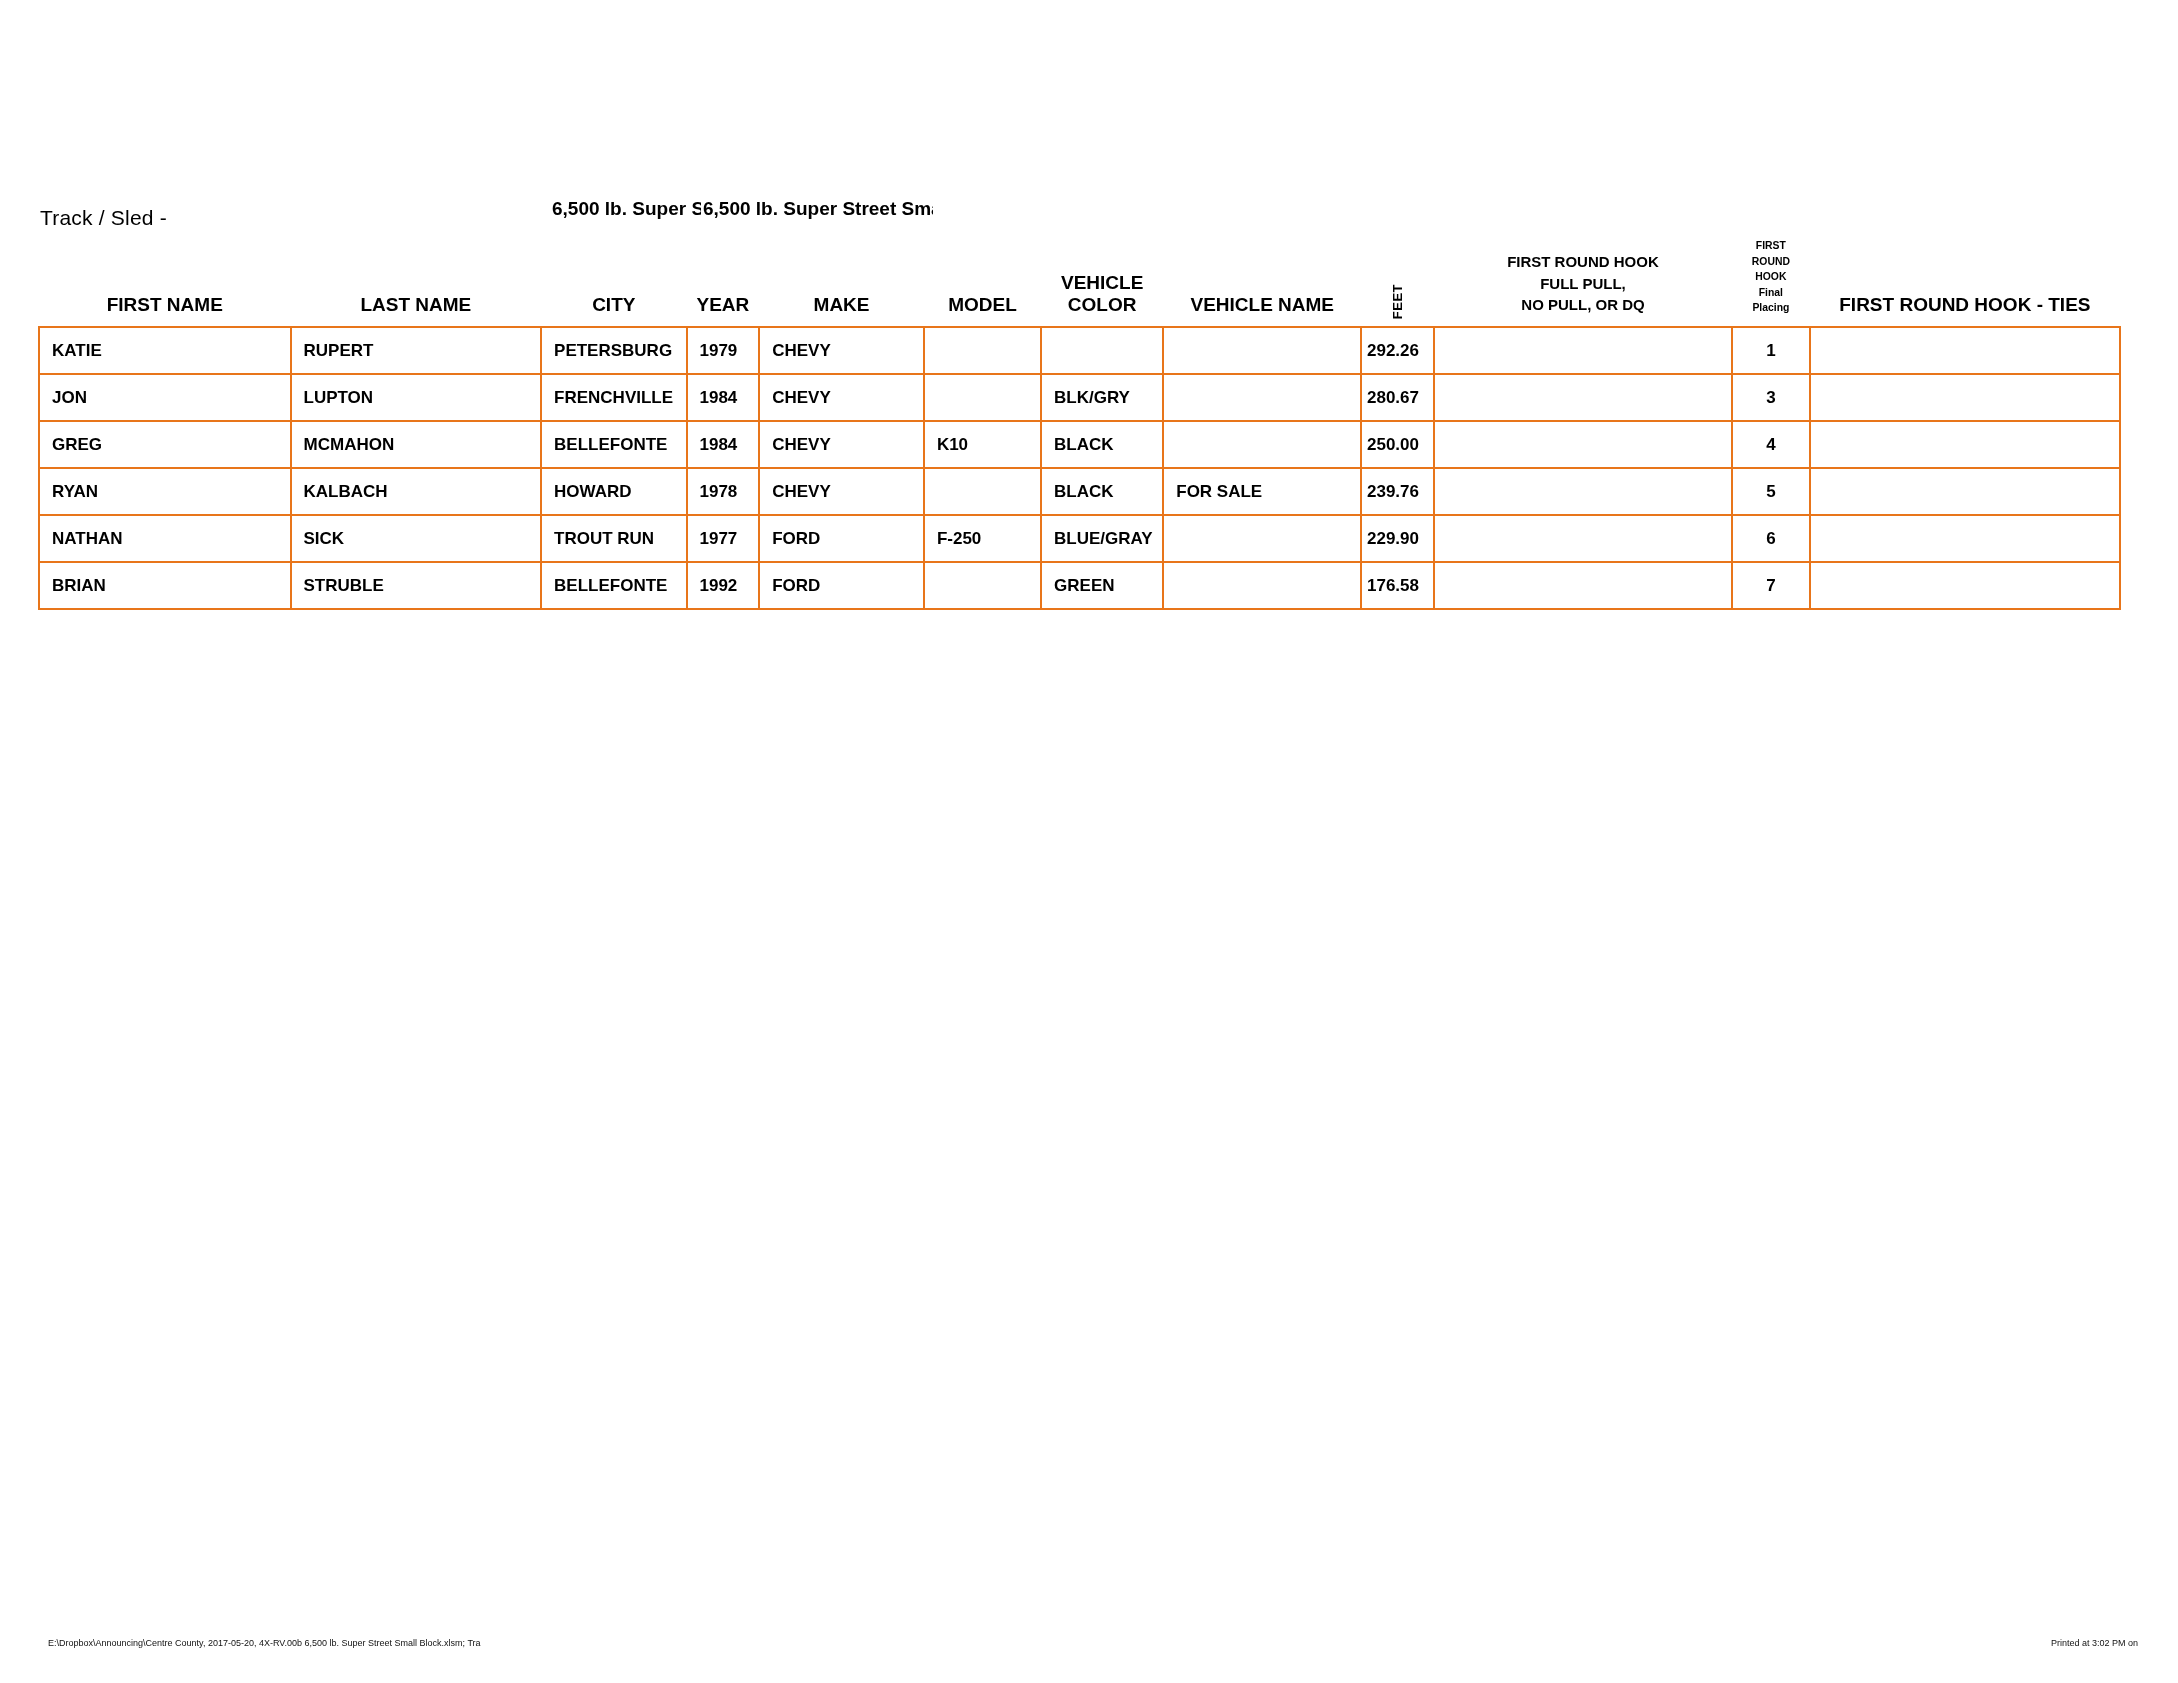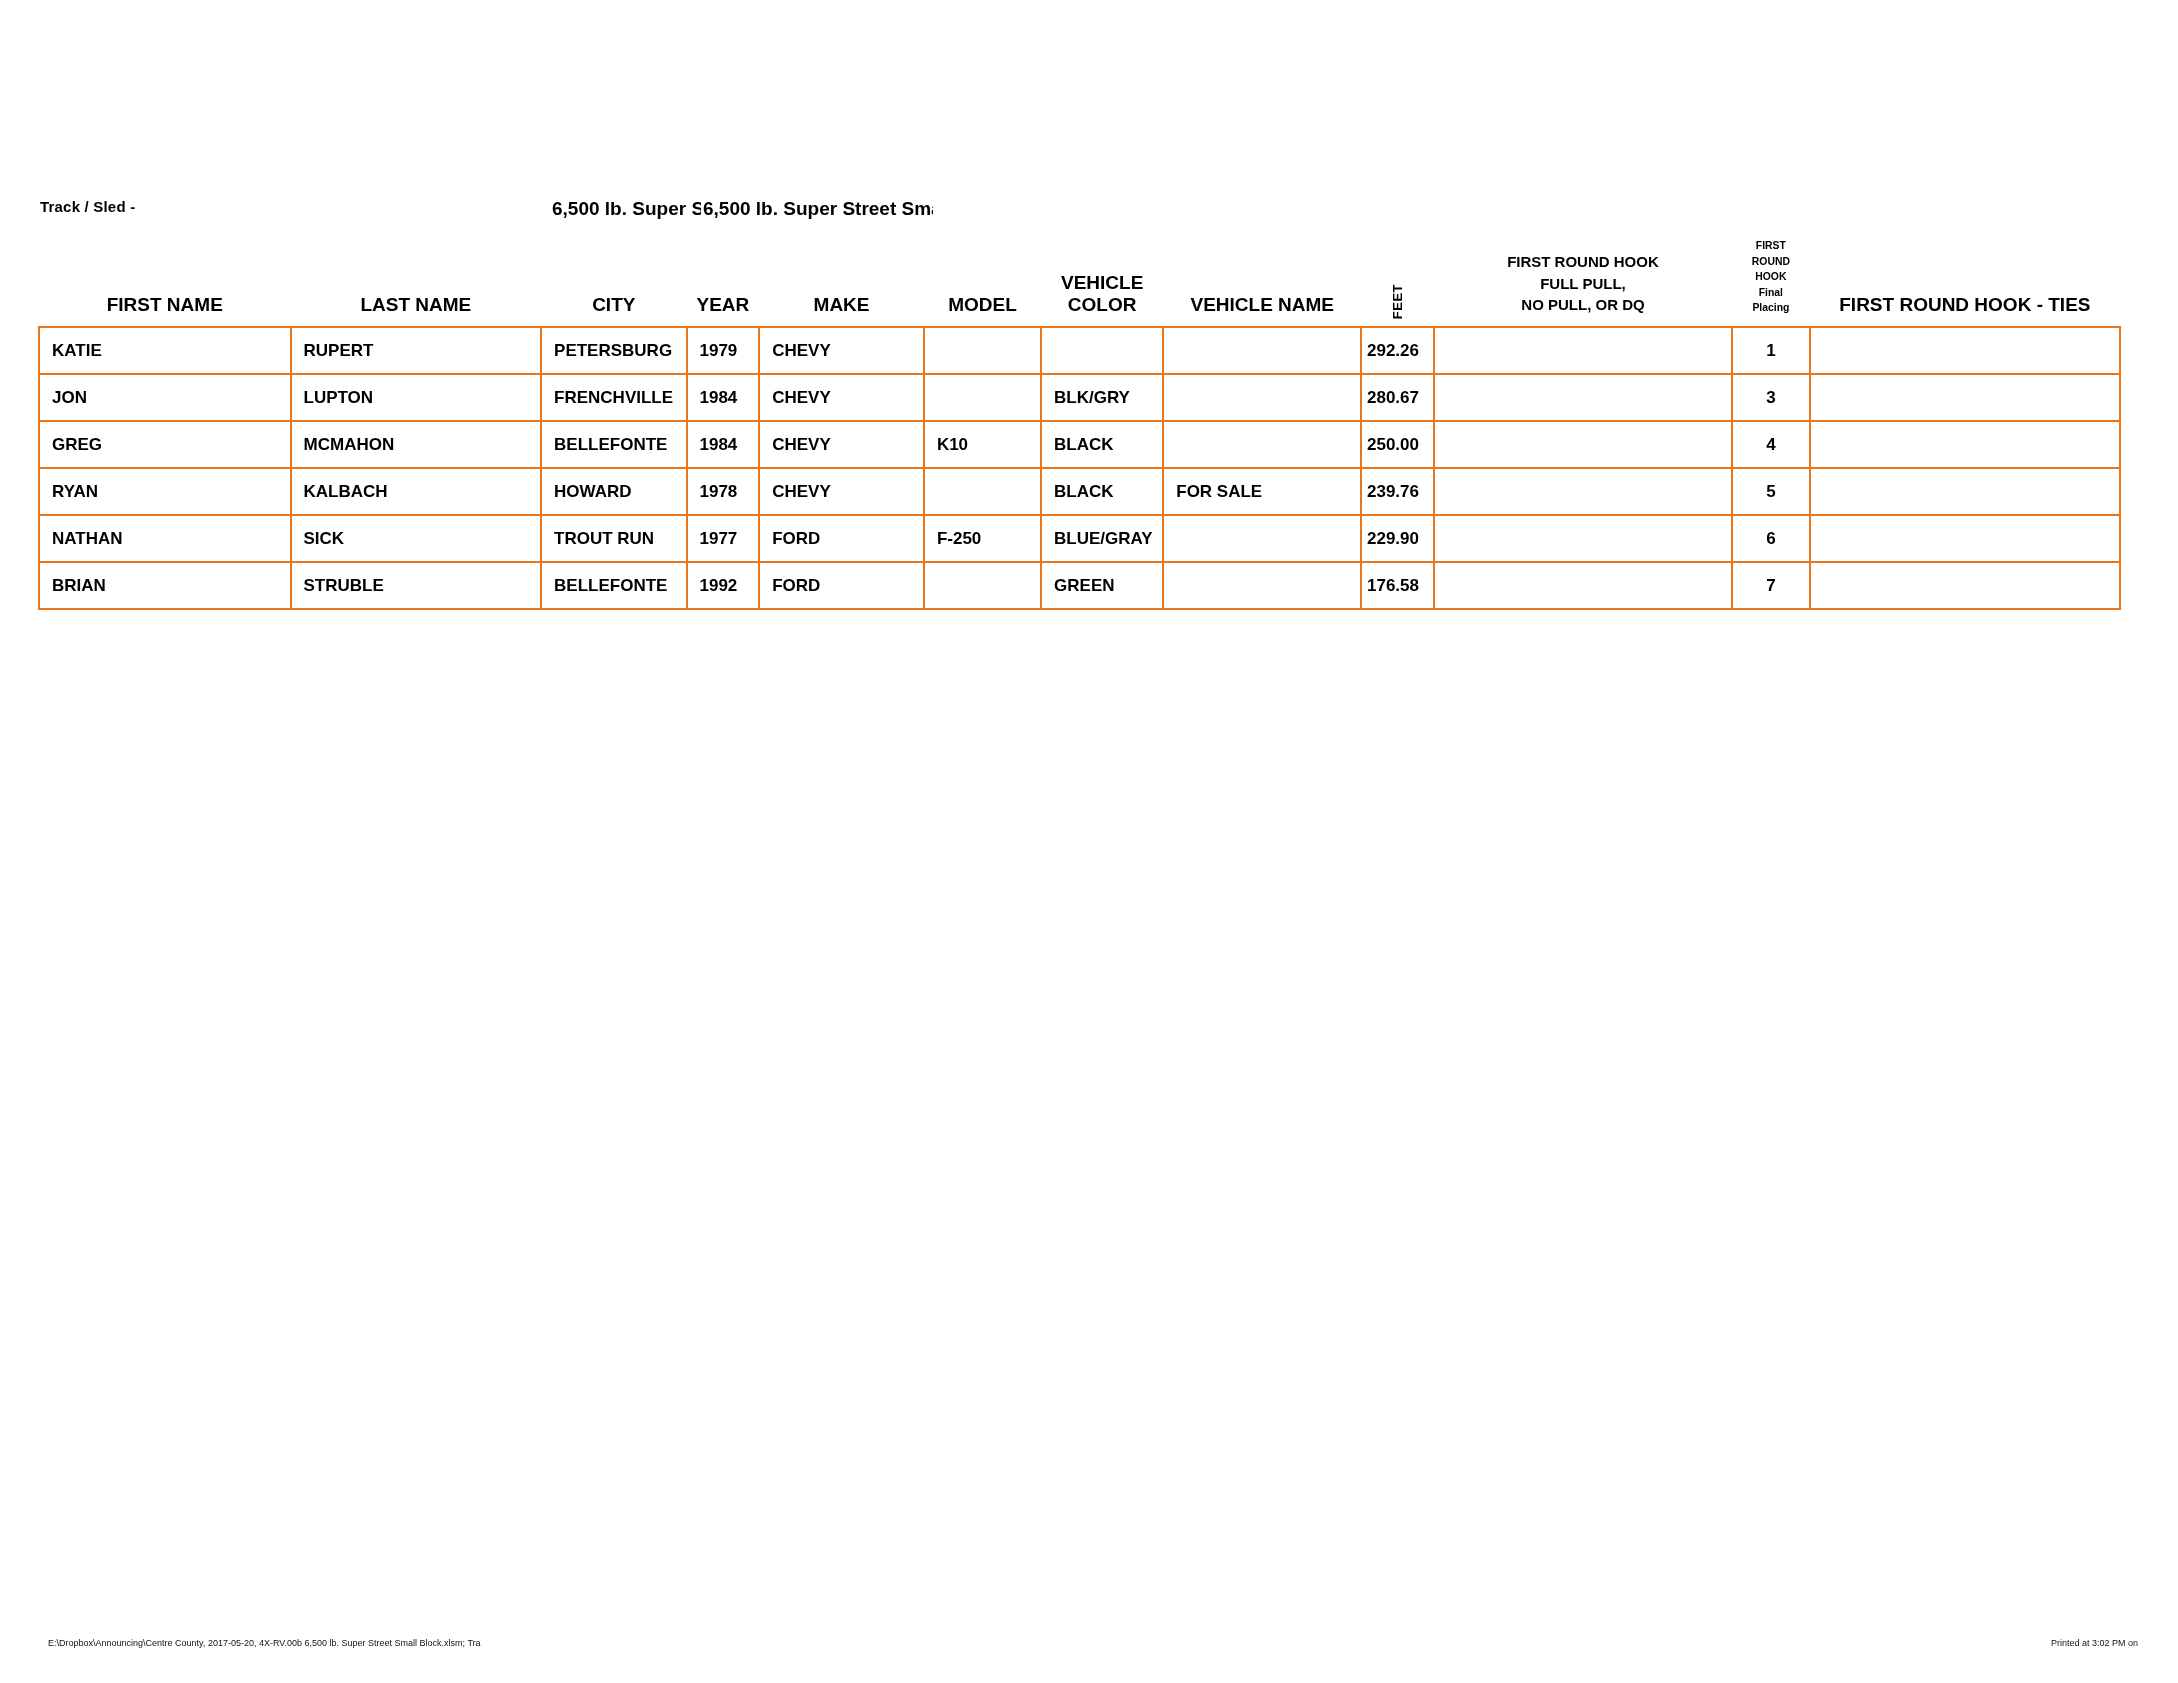--- a/index.html
+++ b/index.html
@@ -27,23 +27,23 @@
   .title-row {
     position: absolute;
     left: 40px;
     top: 198px;
     width: 2079px;
     height: 34px;
   }
   .title-label {
     position: absolute;
     left: 0px;
-    top: 0px;
-    font-size: 15px;
-    font-weight: bold;
+    top: 8px;
+    font-size: 21px;
+    font-weight: normal;
     letter-spacing: 0.2px;
     white-space: nowrap;
   }
   .title-class-1 {
     position: absolute;
     left: 512px;
     top: 0px;
     width: 149px;
     font-size: 19px;
     font-weight: bold;

